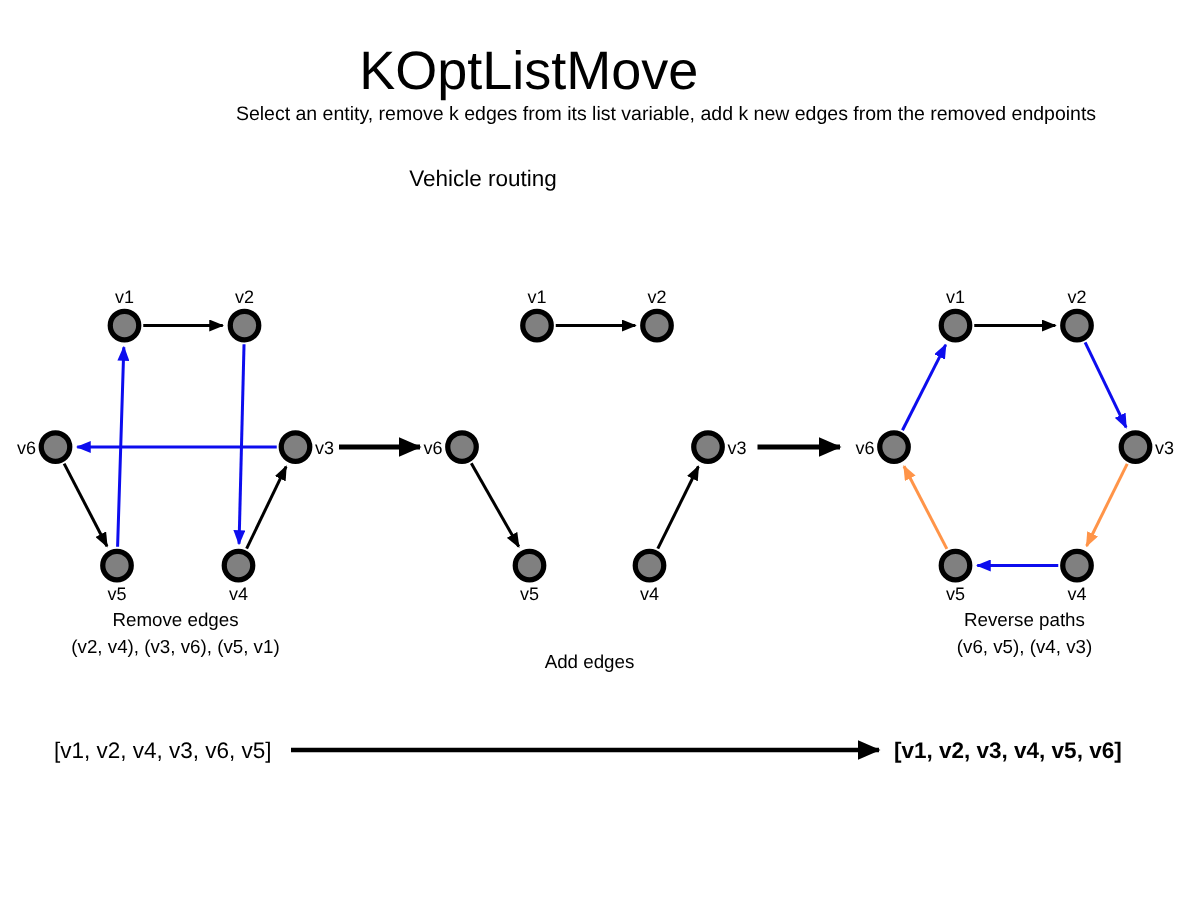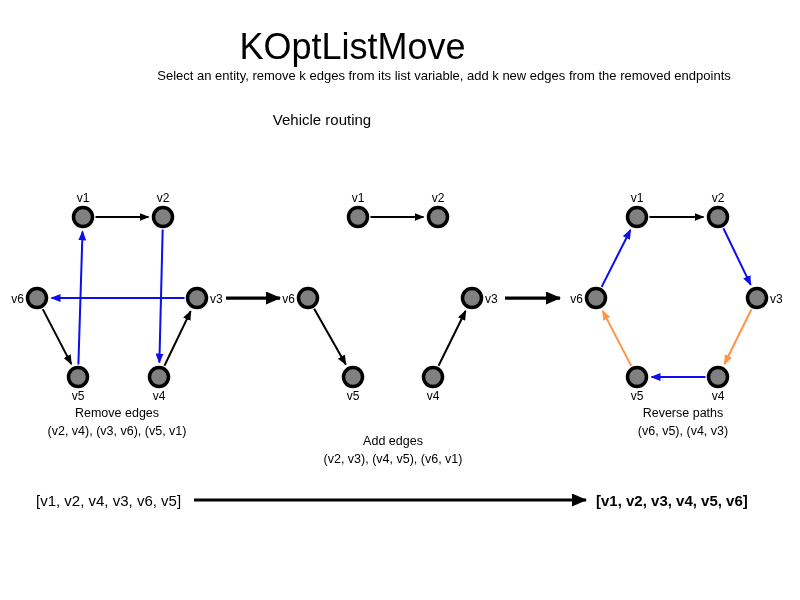--- a/index.html
+++ b/index.html
@@ -130,21 +130,20 @@
   <div class="title">KOptListMove</div>
   <div class="subtitle">Select an entity, remove k edges from its list variable, add k new edges from the removed endpoints</div>
   <div class="context">Vehicle routing</div>
 
   <div class="caption cap-0">
     <div>Remove edges</div>
     <div>(v2, v4), (v3, v6), (v5, v1)</div>
   </div>
   <div class="caption cap-1">
     <div>Add edges</div>
-    <div>(v2, v3), (v4, v5), (v6, v1)</div>
   </div>
   <div class="caption cap-2">
     <div>Reverse paths</div>
     <div>(v6, v5), (v4, v3)</div>
   </div>
 
   <div class="seq seq-before">[v1, v2, v4, v3, v6, v5]</div>
   <div class="seq seq-after">[v1, v2, v3, v4, v5, v6]</div>
 
 </div>

